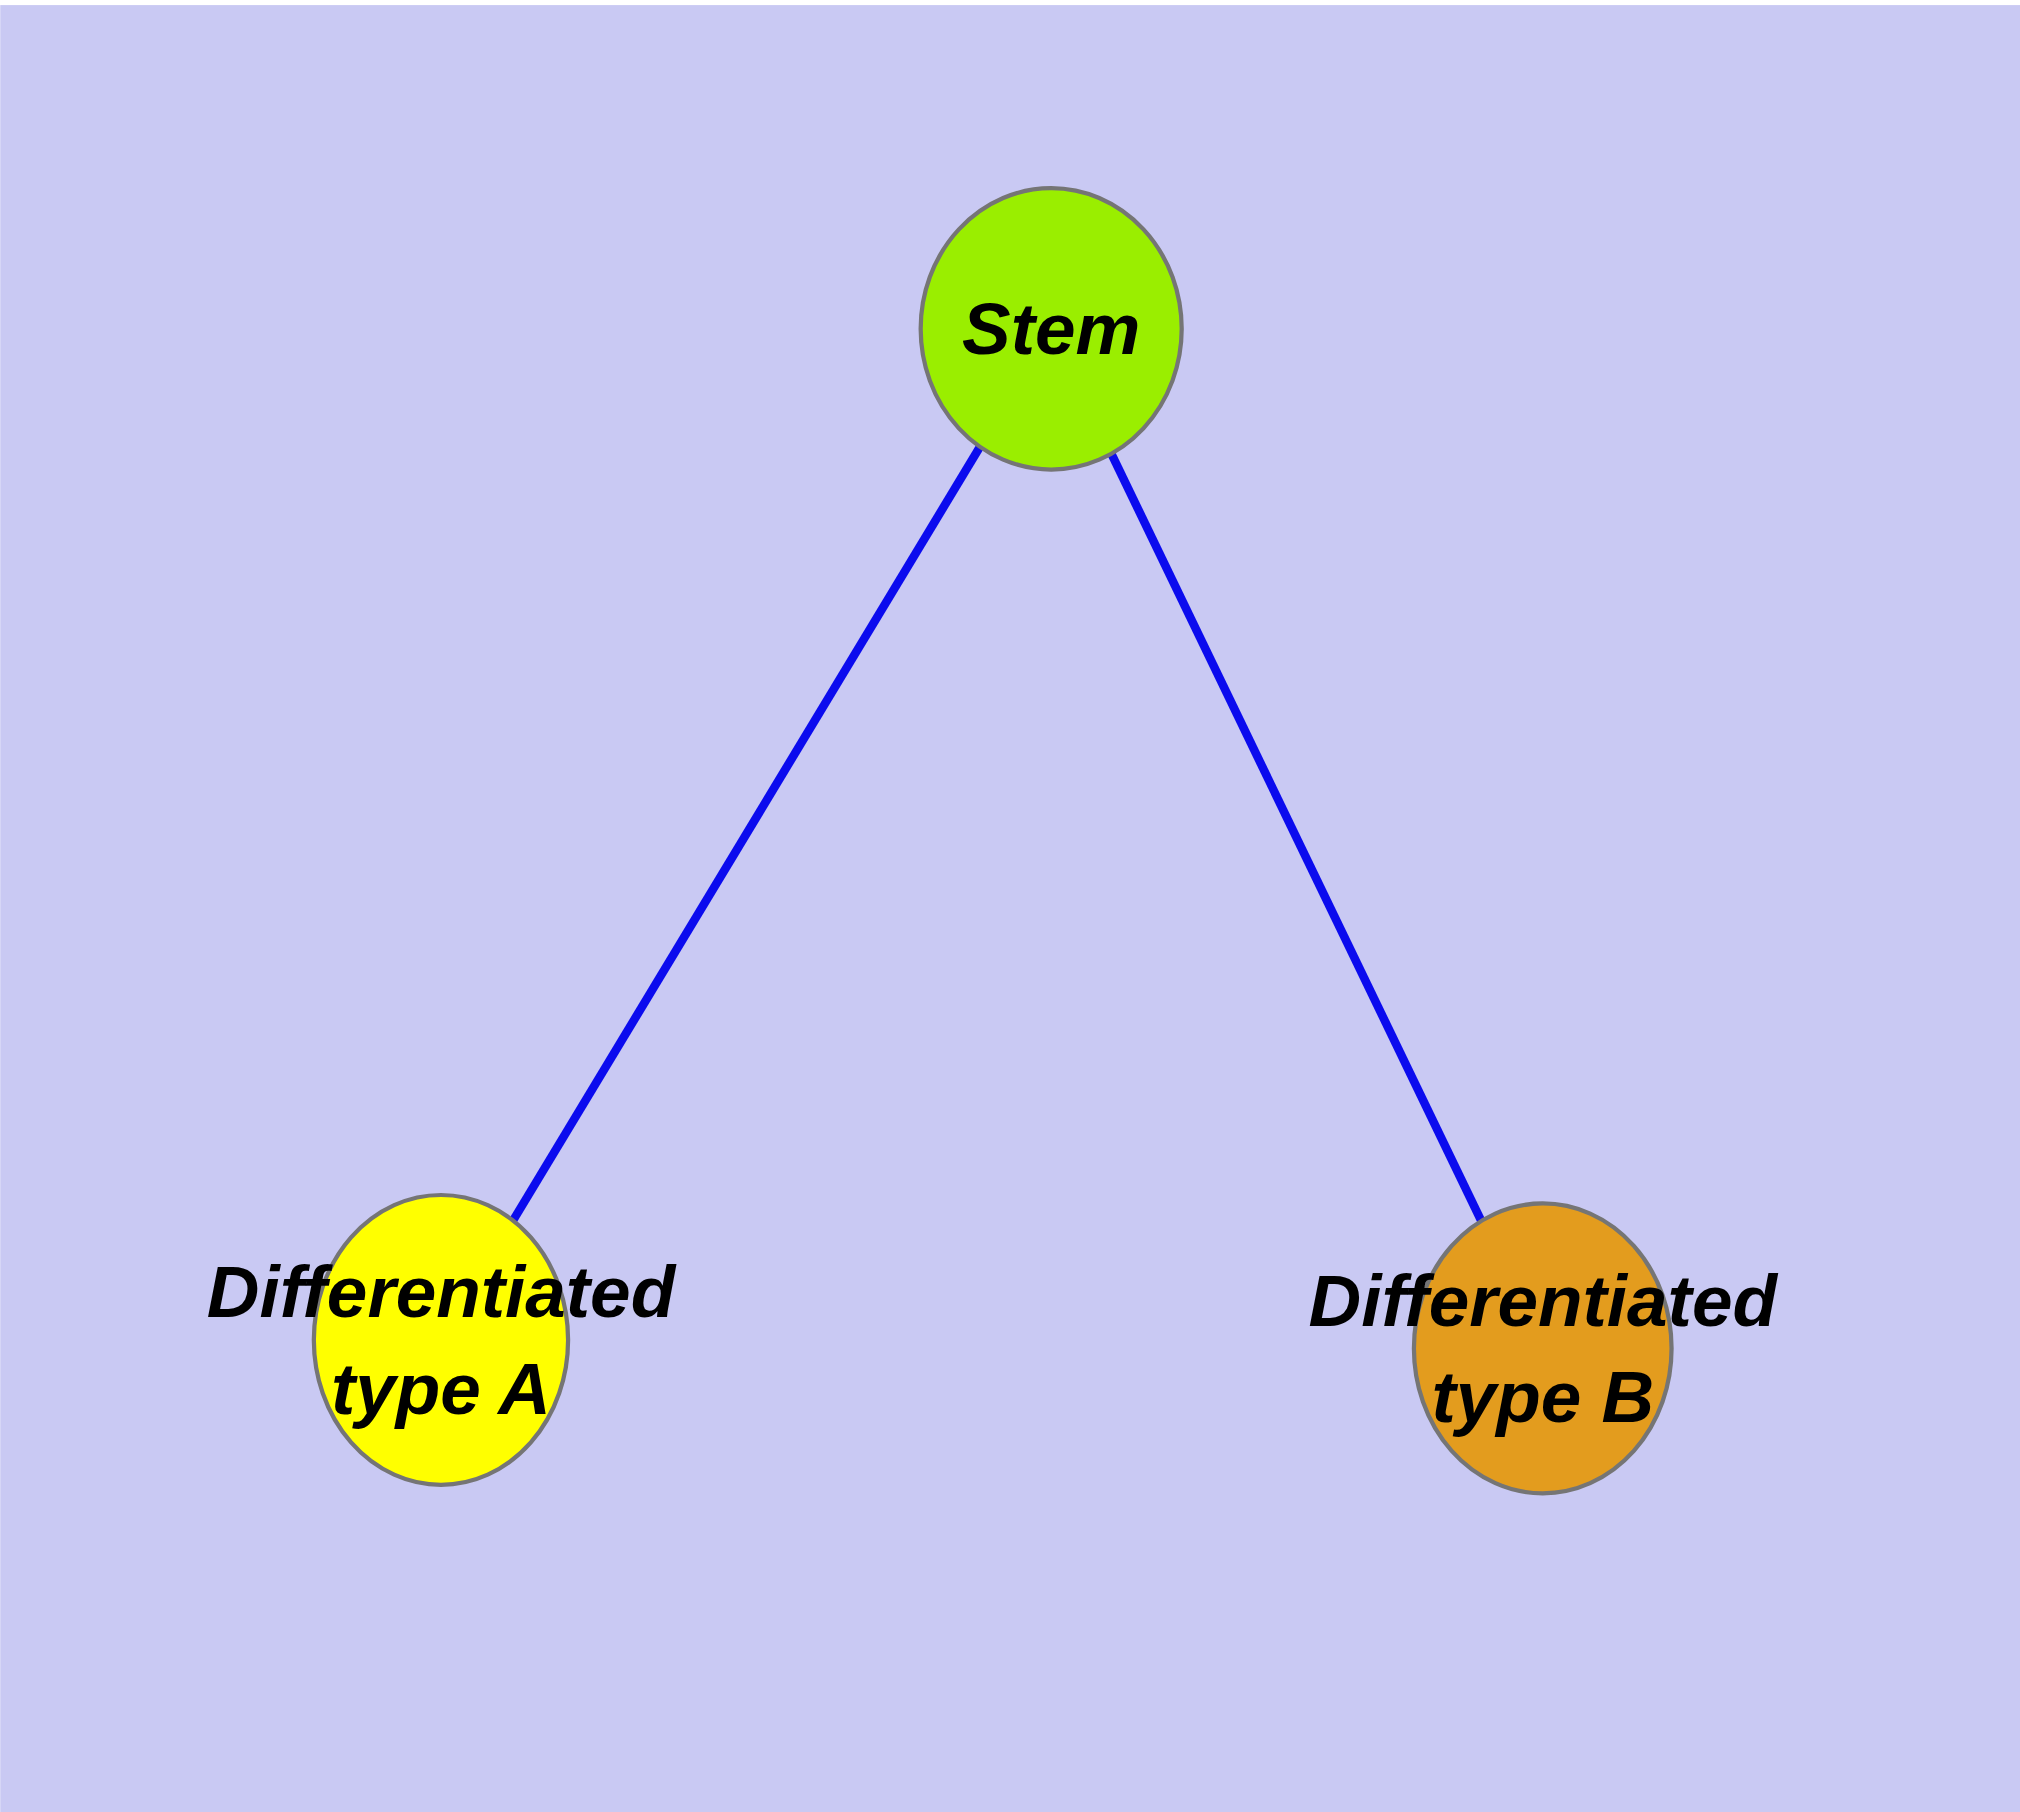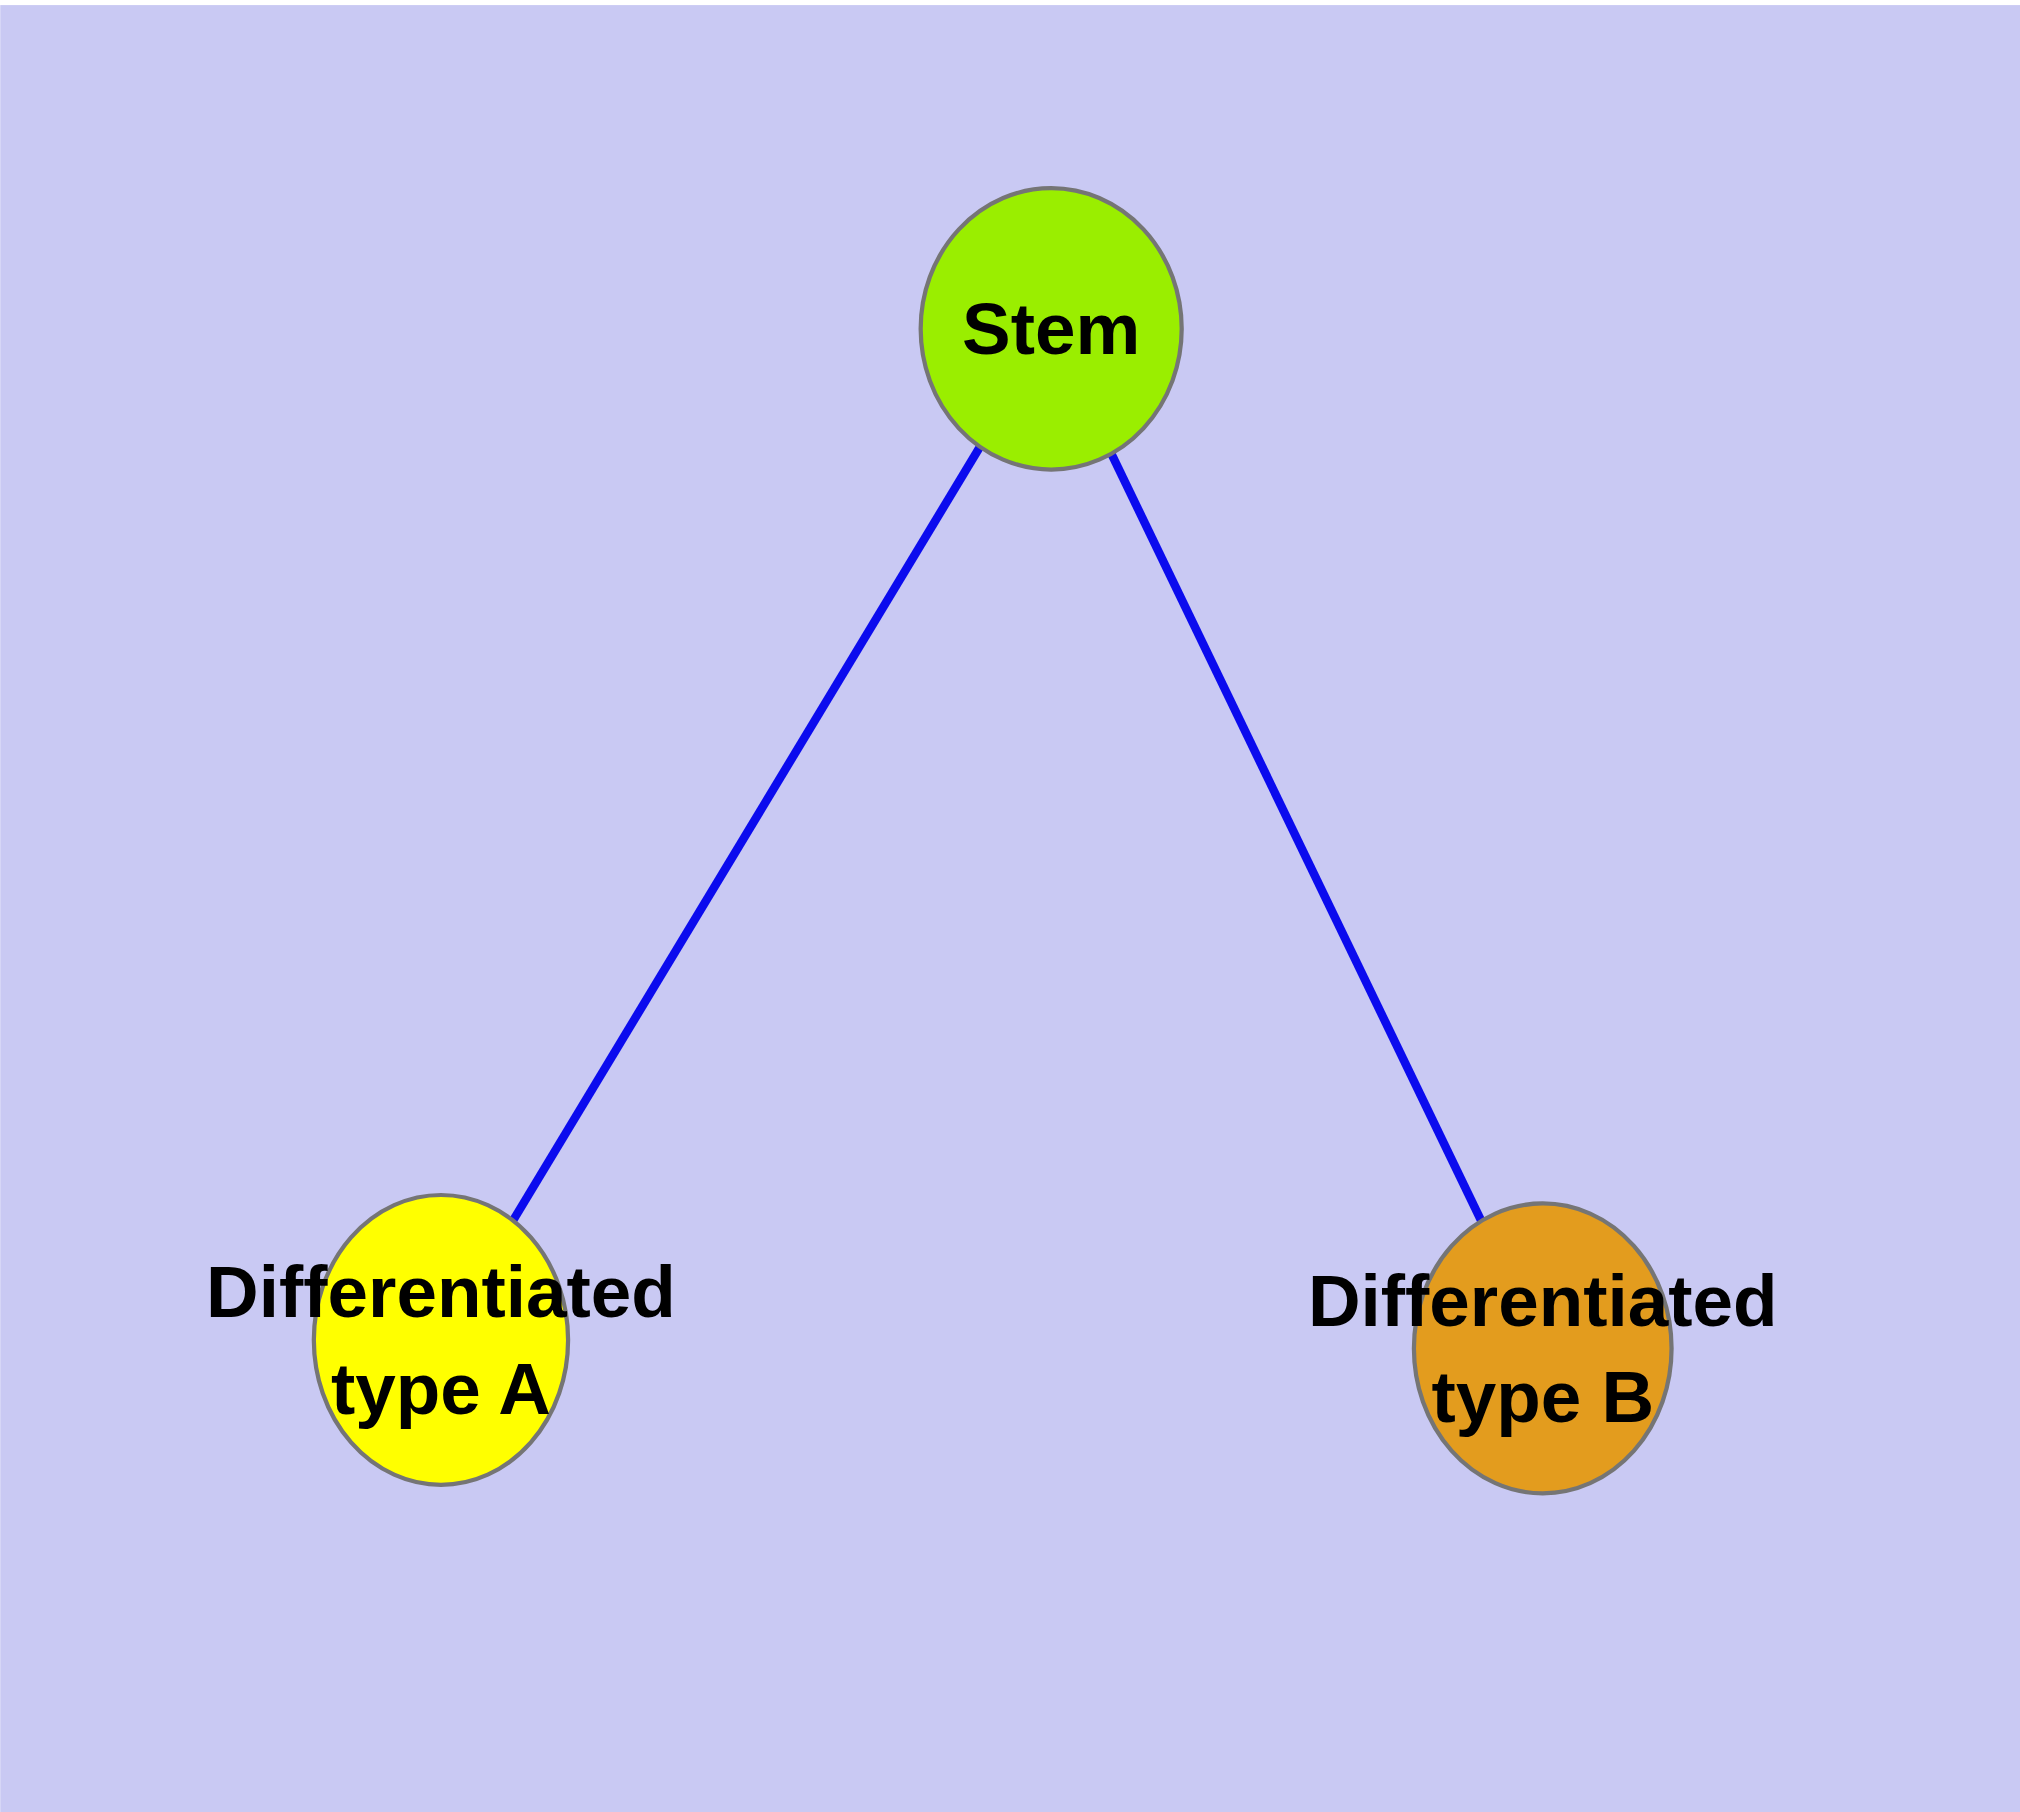--- a/index.html
+++ b/index.html
@@ -6,20 +6,21 @@
     margin: 0;
     padding: 0;
     background: #ffffff;
     font-family: "Liberation Sans", sans-serif;
   }
   .canvas-wrap {
     position: relative;
     width: 2021px;
     height: 1812px;
     overflow: hidden;
+    font-style: italic;
   }
   svg {
     display: block;
     width: 2021px;
     height: 1812px;
   }
   .node-label {
     font-family: "Liberation Sans", "DejaVu Sans", sans-serif;
     font-weight: bold;
     font-size: 86px;

